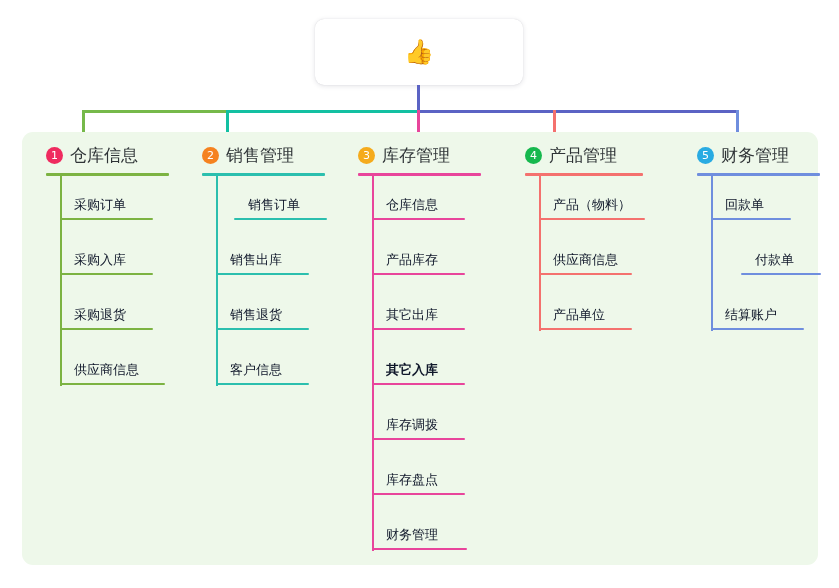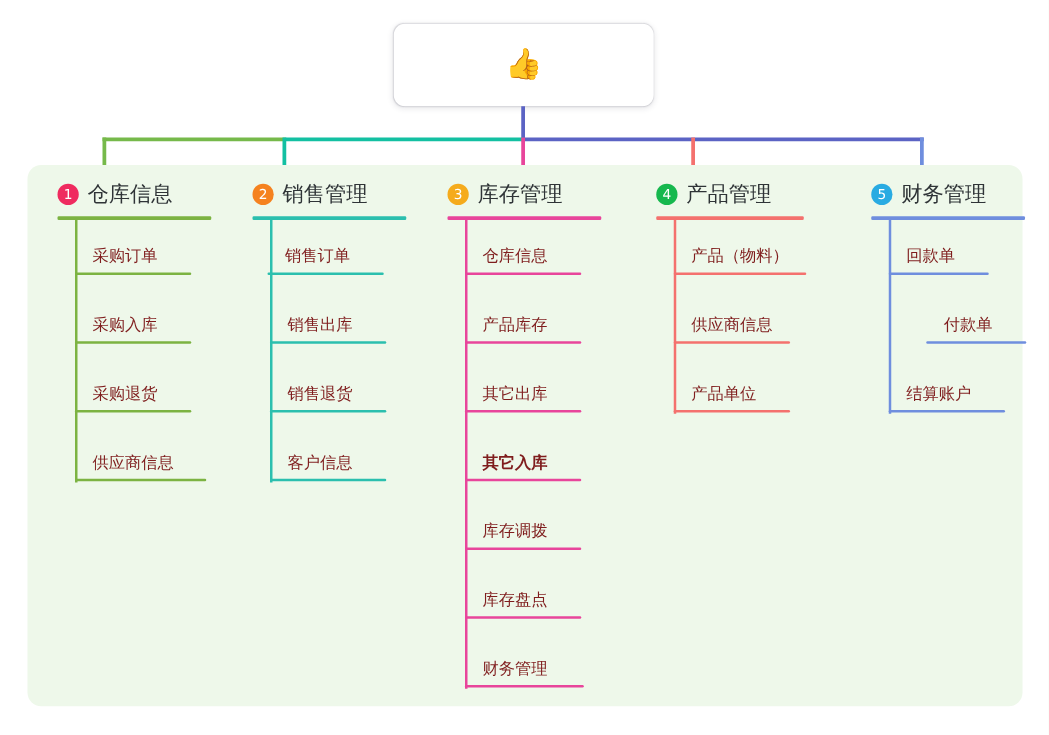--- a/index.html
+++ b/index.html
@@ -106,21 +106,21 @@
   
   .leaf {
     position: absolute;
     height: 34px;
   }
   .leaf-label {
     position: absolute;
     left: 14px;
     bottom: 6px;
     font-size: 13px;
-    color: #7f1d1d;
+    color: #0f172a;
     white-space: nowrap;
   }
   .leaf-rule {
     position: absolute;
     left: 0;
     bottom: 0;
     height: 2px;
     border-radius: 1px;
   }
 </style>
@@ -174,21 +174,21 @@
     </div>
 
     <div class="column" style="left:180px; width:160px;">
       <div class="col-header">
         <span class="badge" style="background:#f5821f;">2</span>
         <span class="col-title">销售管理</span>
       </div>
       <div class="col-rule" style="width:123px; background:#2bbfae;"></div>
       <div class="col-spine" style="left:14px; top:44px; height:210px; background:#2bbfae;"></div>
 
-      <div class="leaf" style="left:12px; top:54px; width:93px;">
+      <div class="leaf" style="left:32px; top:54px; width:93px;">
         <span class="leaf-label">销售订单</span>
         <div class="leaf-rule" style="width:93px; background:#2bbfae;"></div>
       </div>
       <div class="leaf" style="left:14px; top:109px; width:93px;">
         <span class="leaf-label">销售出库</span>
         <div class="leaf-rule" style="width:93px; background:#2bbfae;"></div>
       </div>
       <div class="leaf" style="left:14px; top:164px; width:93px;">
         <span class="leaf-label">销售退货</span>
         <div class="leaf-rule" style="width:93px; background:#2bbfae;"></div>

